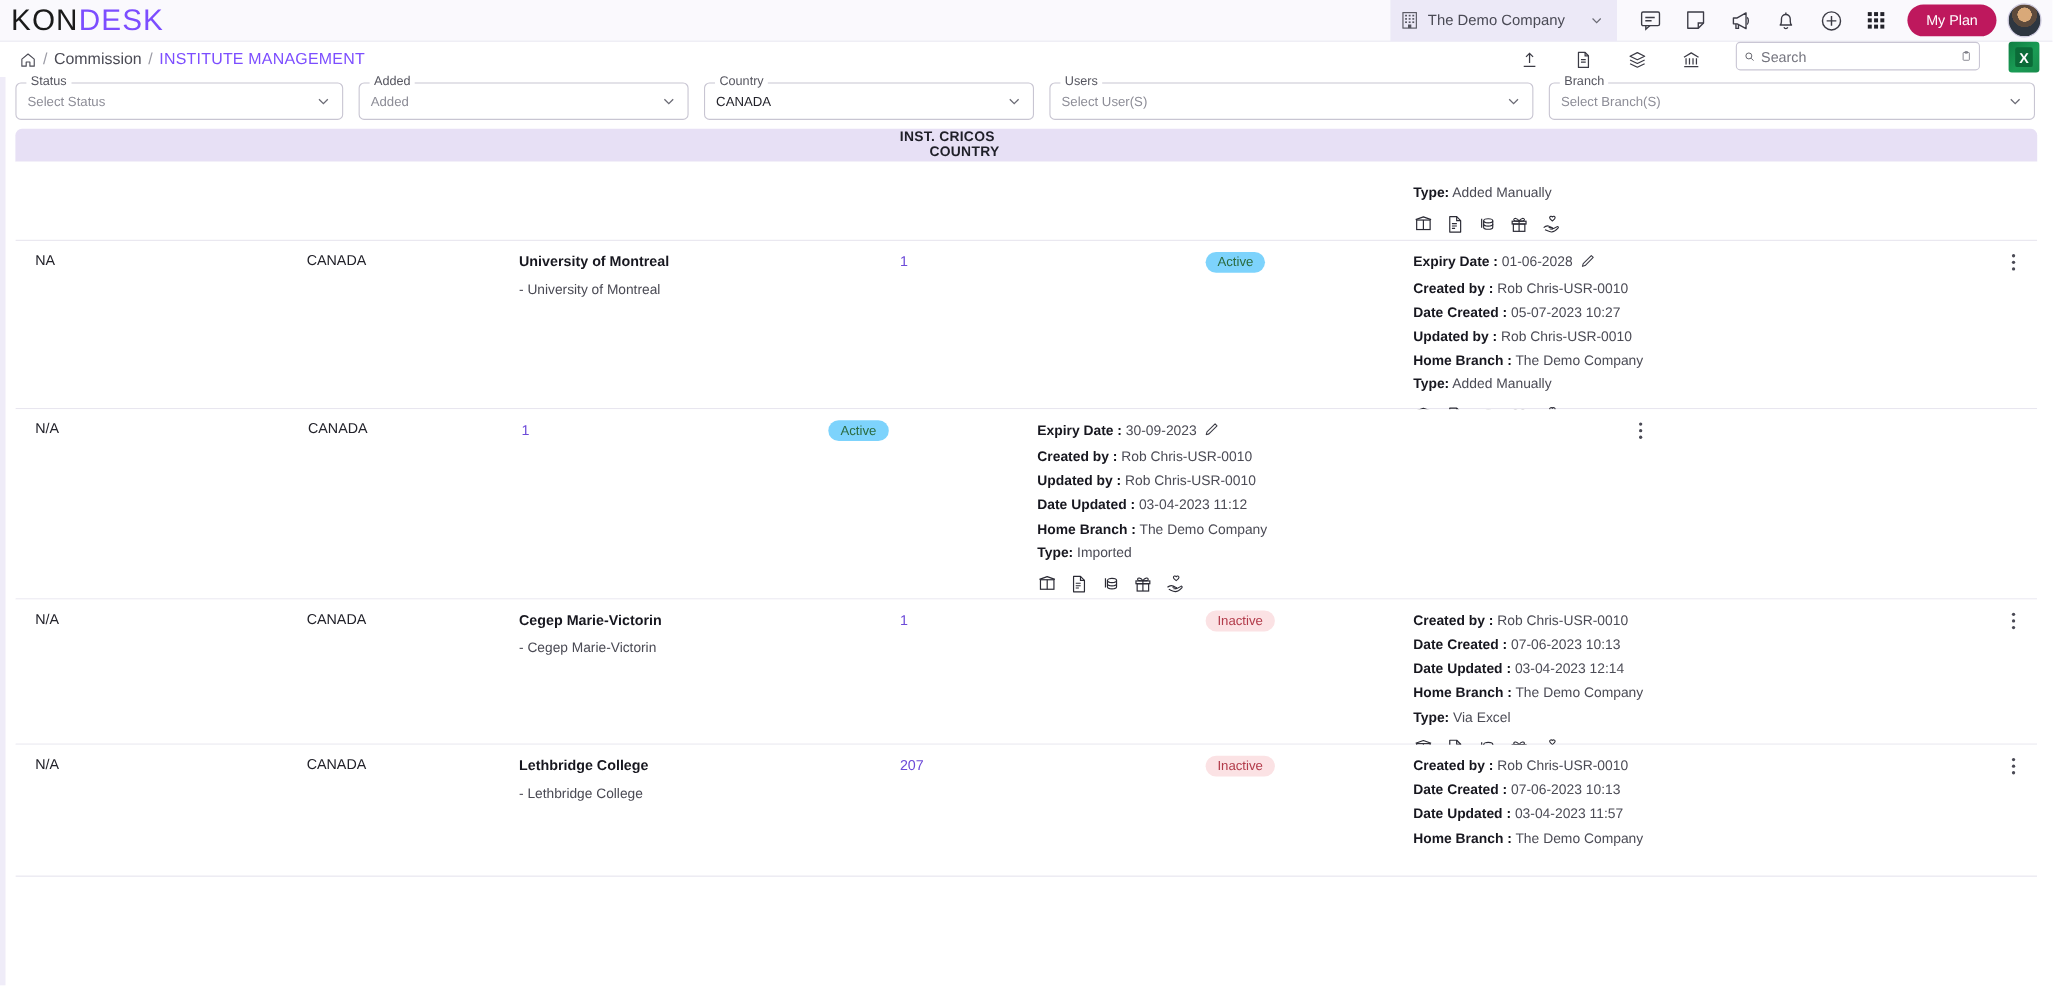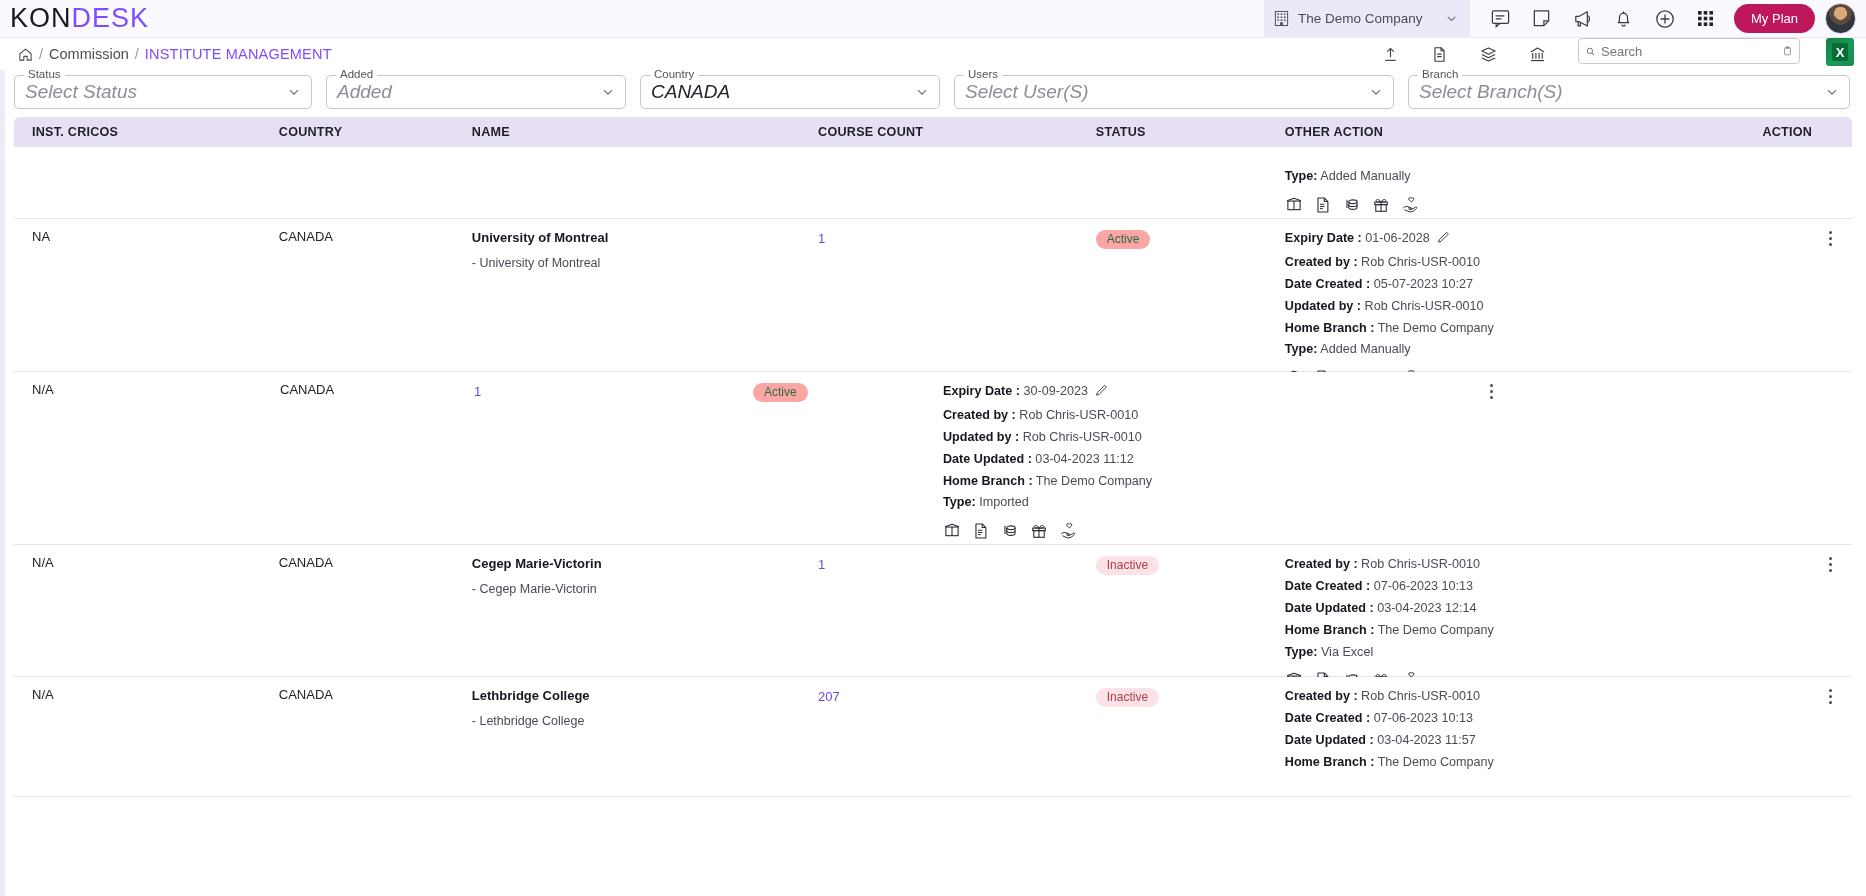--- a/index.html
+++ b/index.html
@@ -147,41 +147,42 @@
     cursor: pointer;
   }
   .field .flabel {
     position: absolute;
     top: -8px; left: 9px;
     background: #fff;
     padding: 0 4px;
     font-size: 11.5px;
     color: #55555f;
   }
-  .field .fval { font-size: 19px; color: #8d8d97; flex: 1; font-style: italic; }
+  .field .fval { font-size: 12px; color: #8d8d97; flex: 1; }
   .field .fval.filled { color: #23232b; }
   .f-status { width: 298px; }
   .f-added  { width: 300px; }
   .f-country{ width: 300px; }
   .f-users  { width: 440px; }
   .f-branch { width: 442px; }
   .field .chev2 { width: 14px; height: 14px; flex: none; }
 
   
   .table-wrap {
     margin: 0 14px;
     position: relative;
   }
   .thead {
     background: #e7e0f5;
     border-radius: 6px 6px 0 0;
     display: flex;
     align-items: center;
     height: 30px;
     padding: 0 0 0 18px;
+    flex-direction: column;
   }
   .thead div {
     font-size: 12.6px;
     font-weight: bold;
     color: #1f1f28;
     letter-spacing: .25px;
   }
   .c-cricos { width: 248px; }
   .c-country{ width: 194px; }
   .c-name   { width: 348px; }
@@ -211,21 +212,21 @@
   .name-kv b { color: #17171f; }
   .count-link { font-size: 13px; color: #6d4bd8; cursor: pointer; }
 
   .badge {
     display: inline-block;
     font-size: 12px;
     padding: 3px 11px 4px;
     border-radius: 11px;
     line-height: 1;
   }
-  .badge.active   { background: #fca5a5; color: #2b6b3f; }
+  .badge.active   { background: #7dd3fc; color: #2b6b3f; }
   .badge.inactive { background: #fbe2e4; color: #b23b4a; }
 
   .det-line { font-size: 12.6px; color: #4b4b55; line-height: 1.5; margin-bottom: 3px; white-space: nowrap;}
   .det-line b { color: #17171f; font-weight: bold; }
   .det-first { display: flex; align-items: flex-start; gap: 7px; margin-bottom: 5px; }
   .pencil { width: 14px; height: 14px; cursor: pointer; }
   .row-icons { display: flex; gap: 11px; margin-top: 10px; }
   .row-icons span { cursor: pointer; display:block; }
 
   .kebab {

